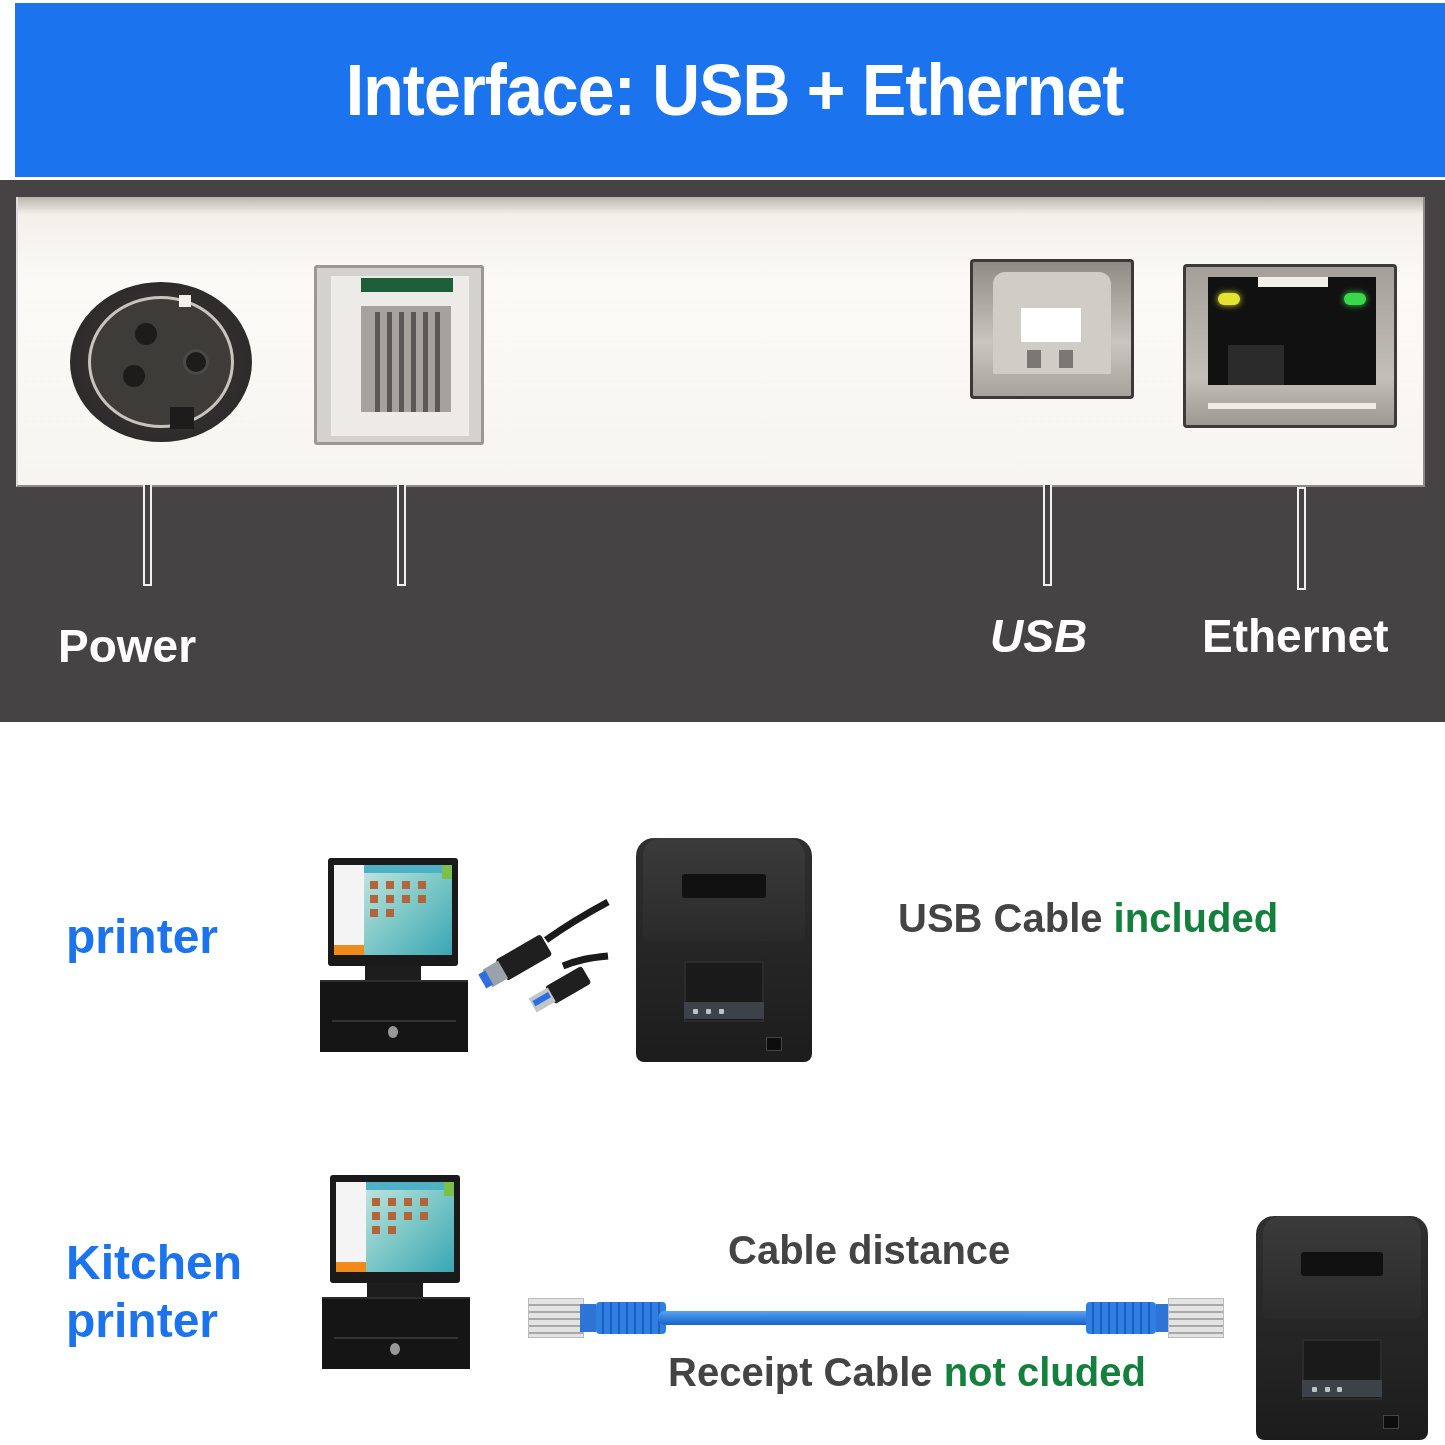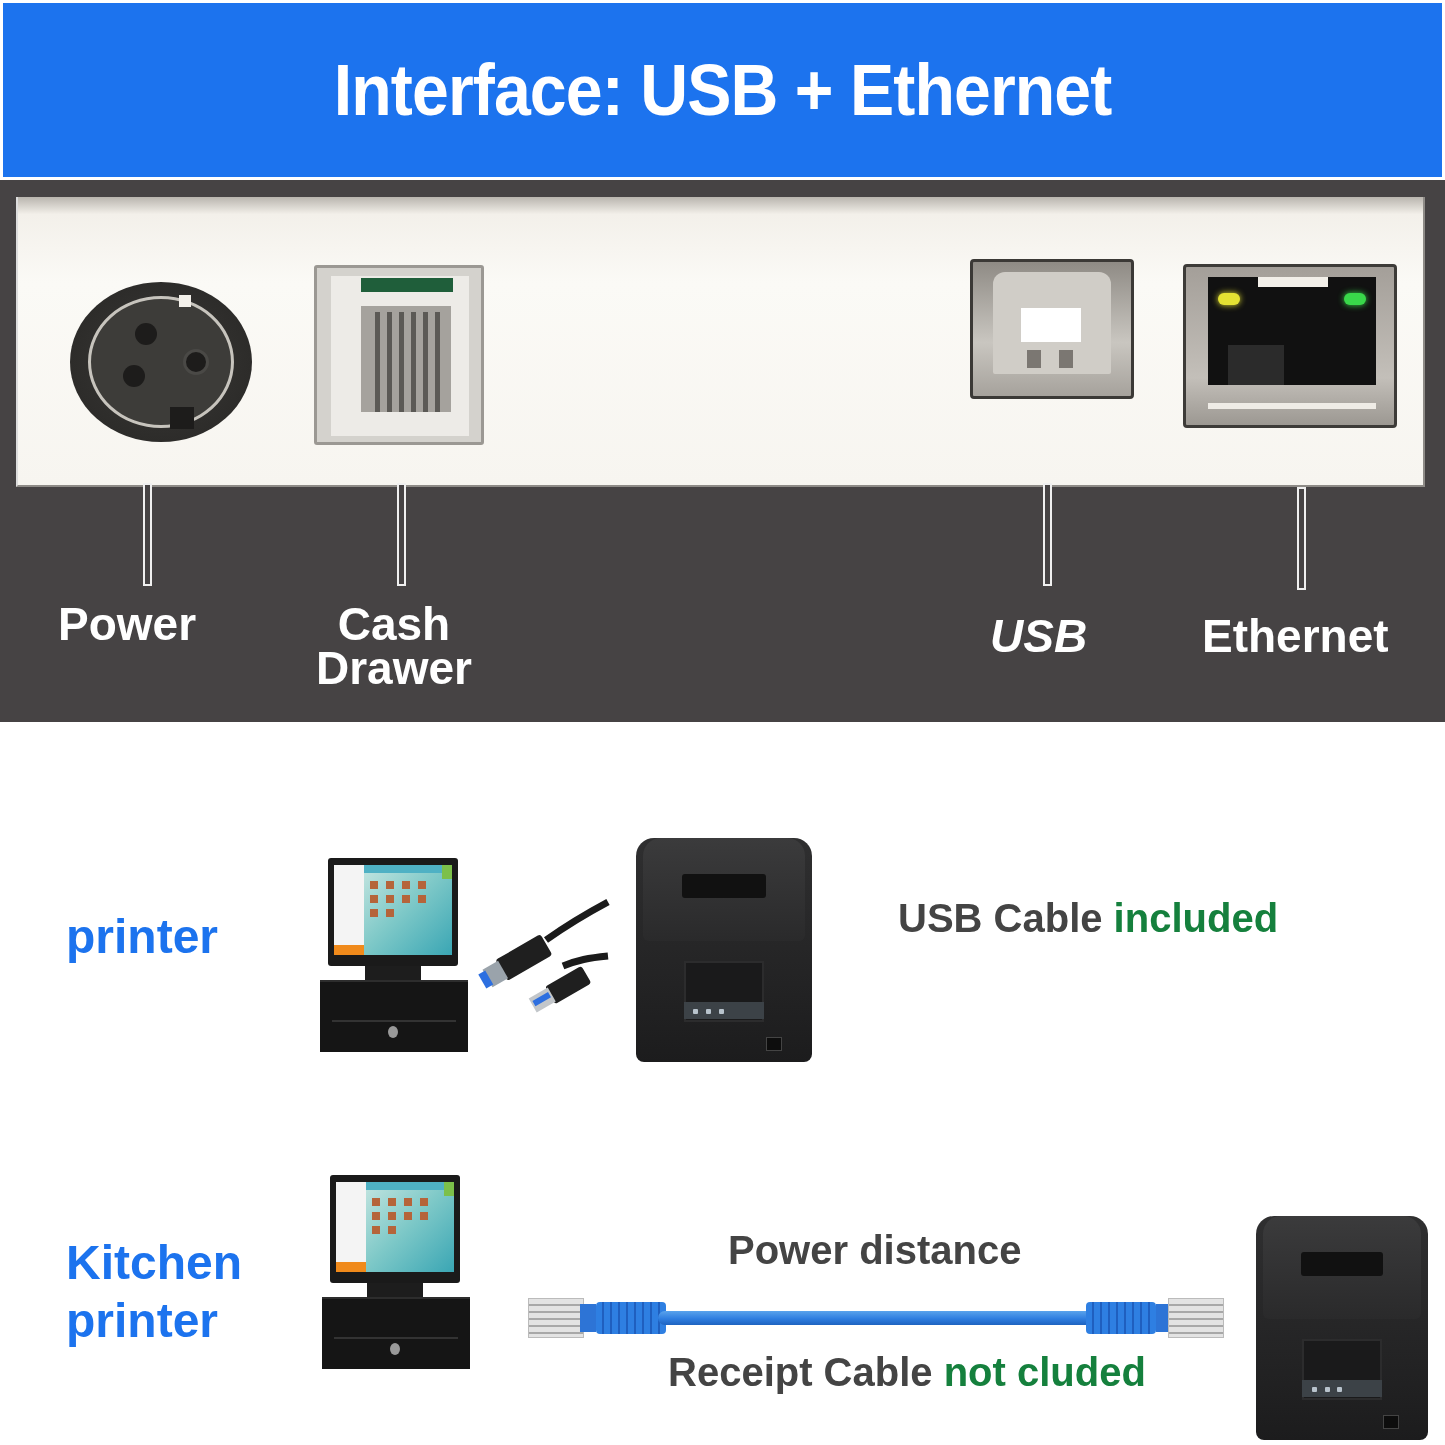--- a/index.html
+++ b/index.html
@@ -2,21 +2,21 @@
 <html><head>
 <meta charset="utf-8">
 <style>
   * { box-sizing: border-box; margin: 0; padding: 0; }
   html, body { width: 1445px; height: 1445px; background: #ffffff; overflow: hidden; }
   body { position: relative; font-family: "Liberation Sans", "DejaVu Sans", sans-serif; }
 
   
   .banner {
     position: absolute; left: 0; top: 0; width: 1445px; height: 180px;
-    background: #ffffff; padding: 3px 3px 0 3px;
+    background: #ffffff; padding: 3px 3px 0 15px;
   }
   .banner-inner {
     width: 1439px; height: 174px; background: #1c73ee;
     display: flex; align-items: center; justify-content: center;
   }
   .banner-title {
     color: #ffffff; font-weight: bold; font-size: 72px; letter-spacing: -1px;
     transform: scaleX(0.92);
   }
 
@@ -258,25 +258,21 @@
       </div>
       <div class="eth-shelf"></div>
     </div>
   </div>
 
   <div class="callout" style="left:143px;top:303px;height:103px;"></div>
   <div class="callout" style="left:397px;top:303px;height:103px;"></div>
   <div class="callout" style="left:1043px;top:303px;height:103px;"></div>
   <div class="callout" style="left:1297px;top:307px;height:103px;"></div>
 
-  <div class="port-label" style="left:58px;top:422px;">Power</div>
-  <div class="port-label" style="left:316px;top:422px;">
-    <div>Cash</div>
-    <div>Drawer</div>
-  </div>
+  <div class="port-label" style="left:58px;top:444px;">Power</div>
   <div class="port-label" style="left:990px;top:434px;font-style:italic;">USB</div>
   <div class="port-label" style="left:1202px;top:434px;text-align:center;">Ethernet</div>
 </div>
 
 <div class="side-label" style="left:66px;top:908px;">
   <div>printer</div>
 </div>
 
 <div class="pos" style="left:320px;top:858px;">
   <div class="pos-screen-frame">
@@ -359,21 +355,21 @@
         <div class="tile" style="left:52px;top:44px;"></div>
     </div>
   </div>
   <div class="pos-stand"></div>
   <div class="pos-drawer">
       <div class="slot"></div>
       <div class="lock"></div>
     </div>
 </div>
 
-<div class="caption" style="left:728px;top:1228px;">Power distance</div>
+<div class="caption" style="left:728px;top:1228px;">Cable distance</div>
 
 <div class="eth-cable">
   <div class="eth-plug" style="left:0;"></div>
   <div class="eth-clip" style="left:52px;"></div>
   <div class="eth-boot" style="left:68px;"></div>
   <div class="eth-wire"></div>
   <div class="eth-boot" style="right:68px;"></div>
   <div class="eth-clip" style="right:52px;"></div>
   <div class="eth-plug" style="right:0;"></div>
 </div>

